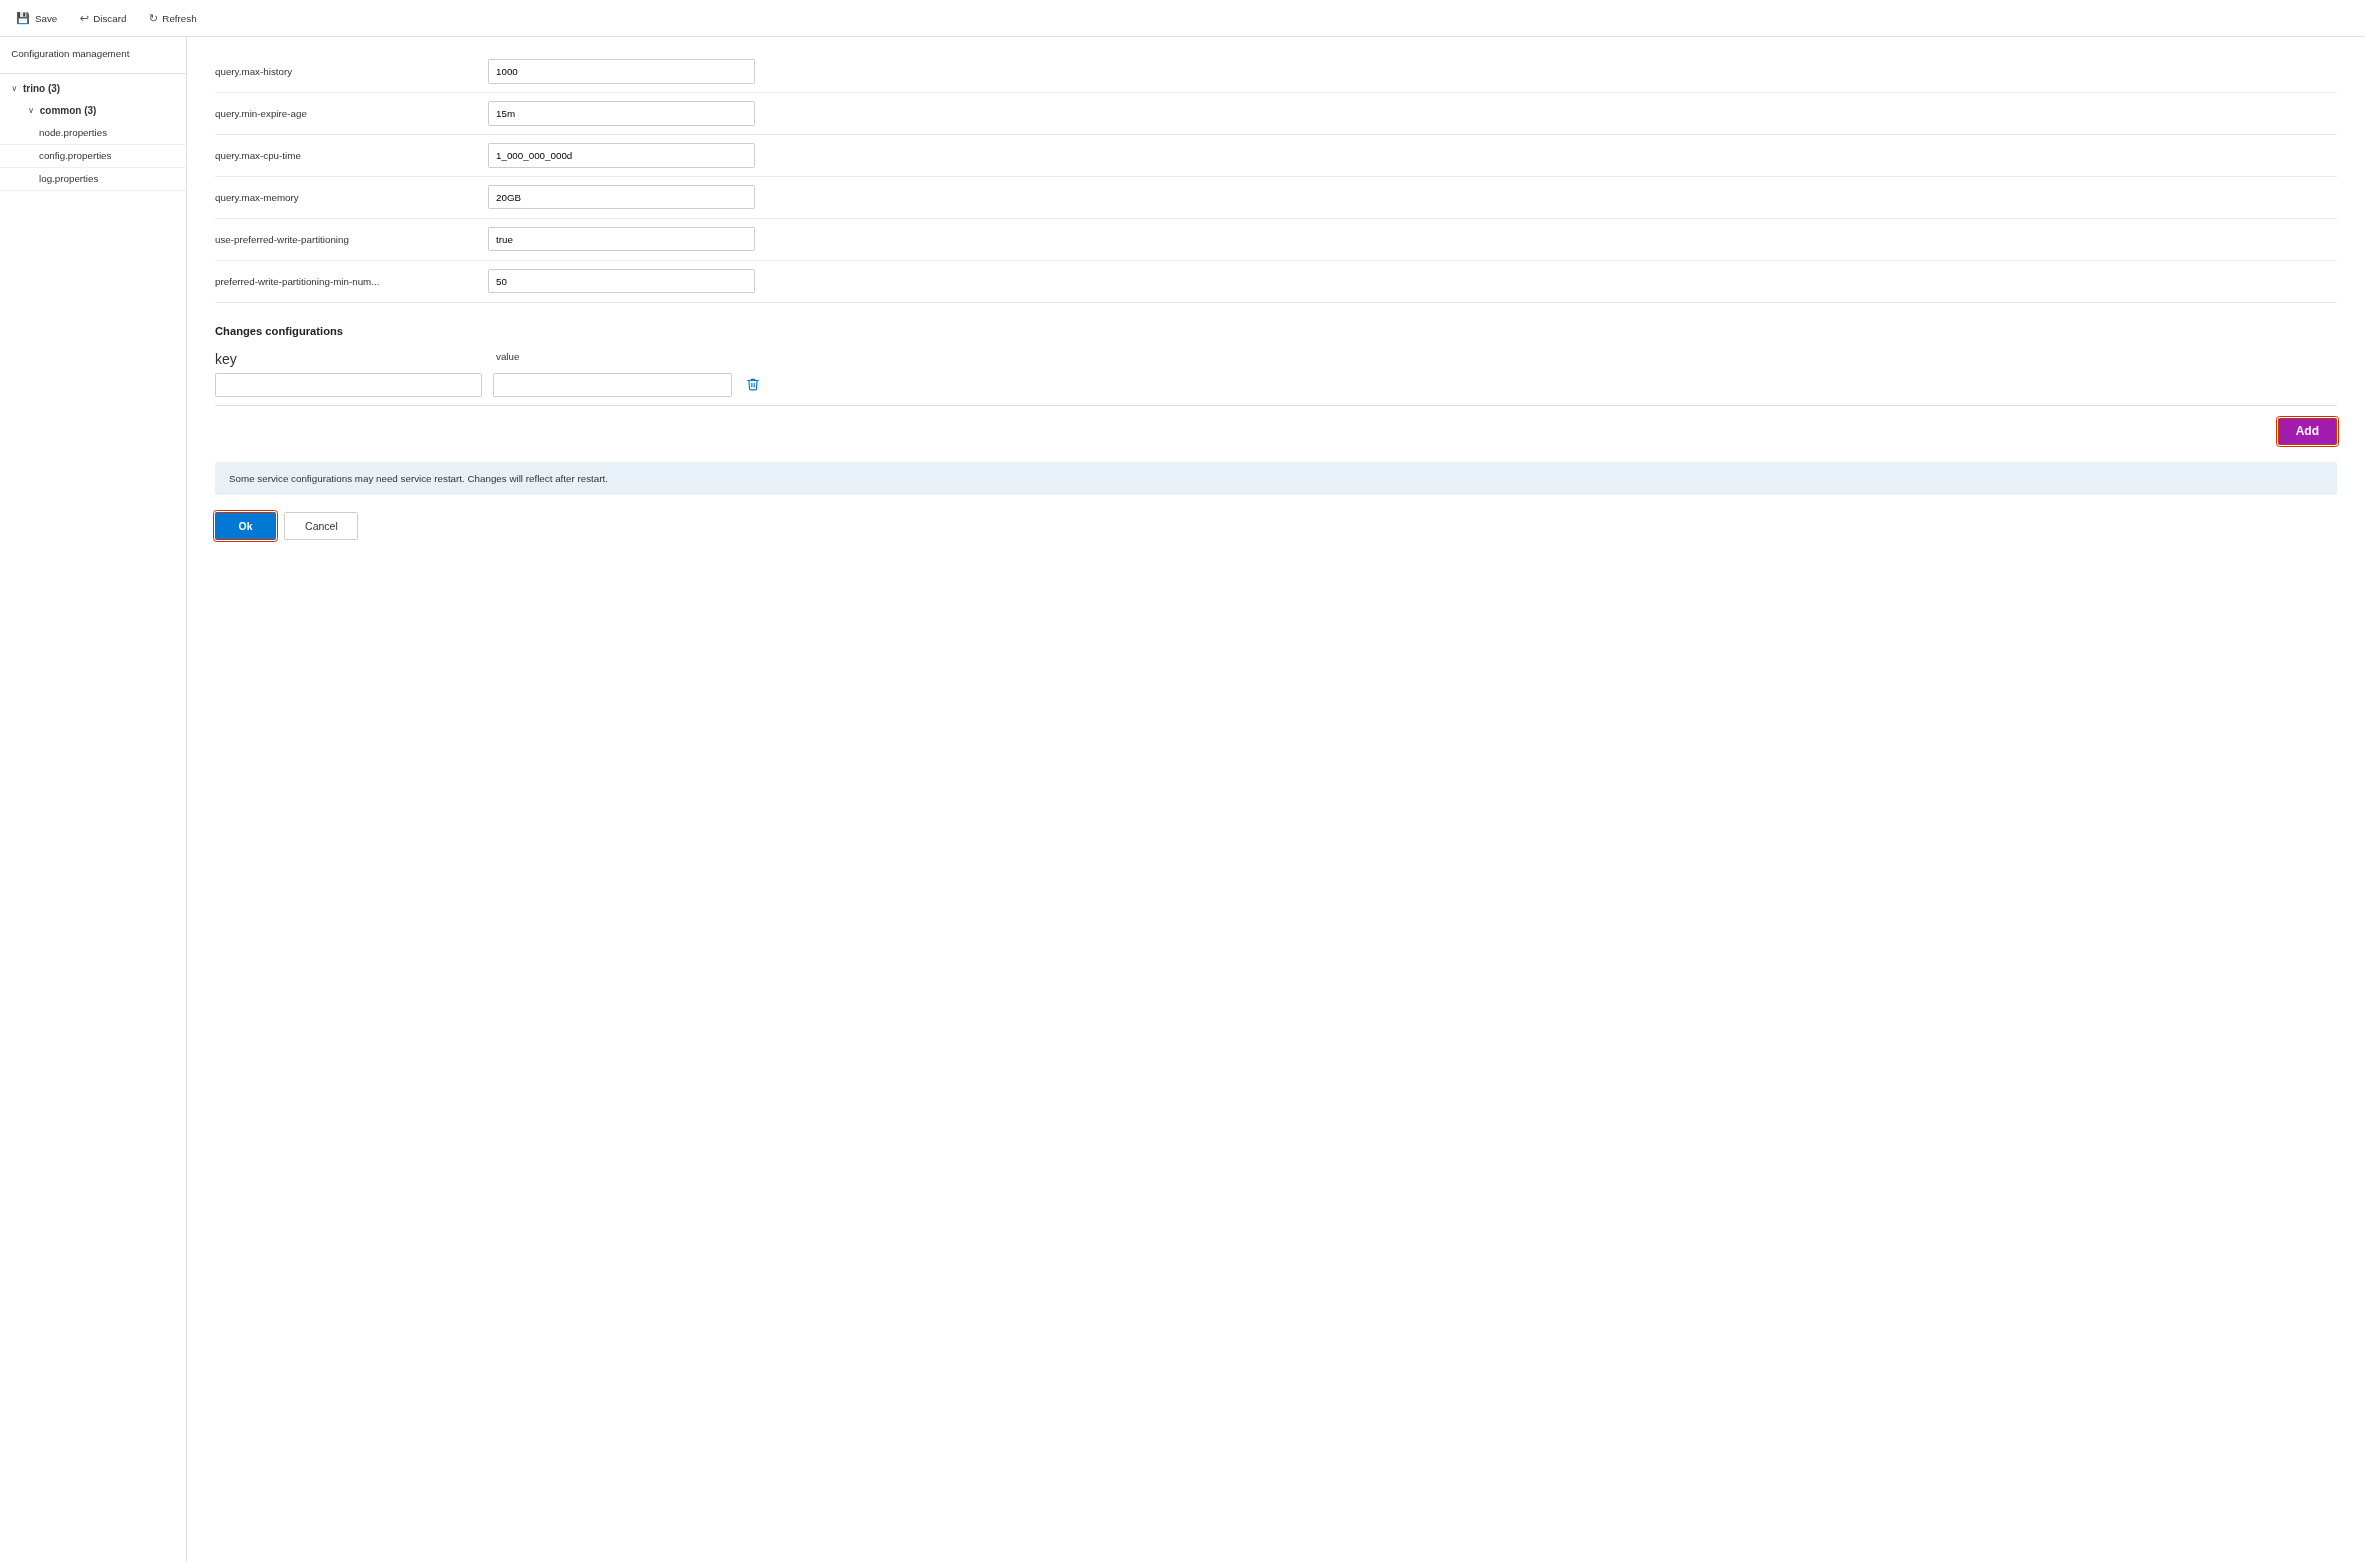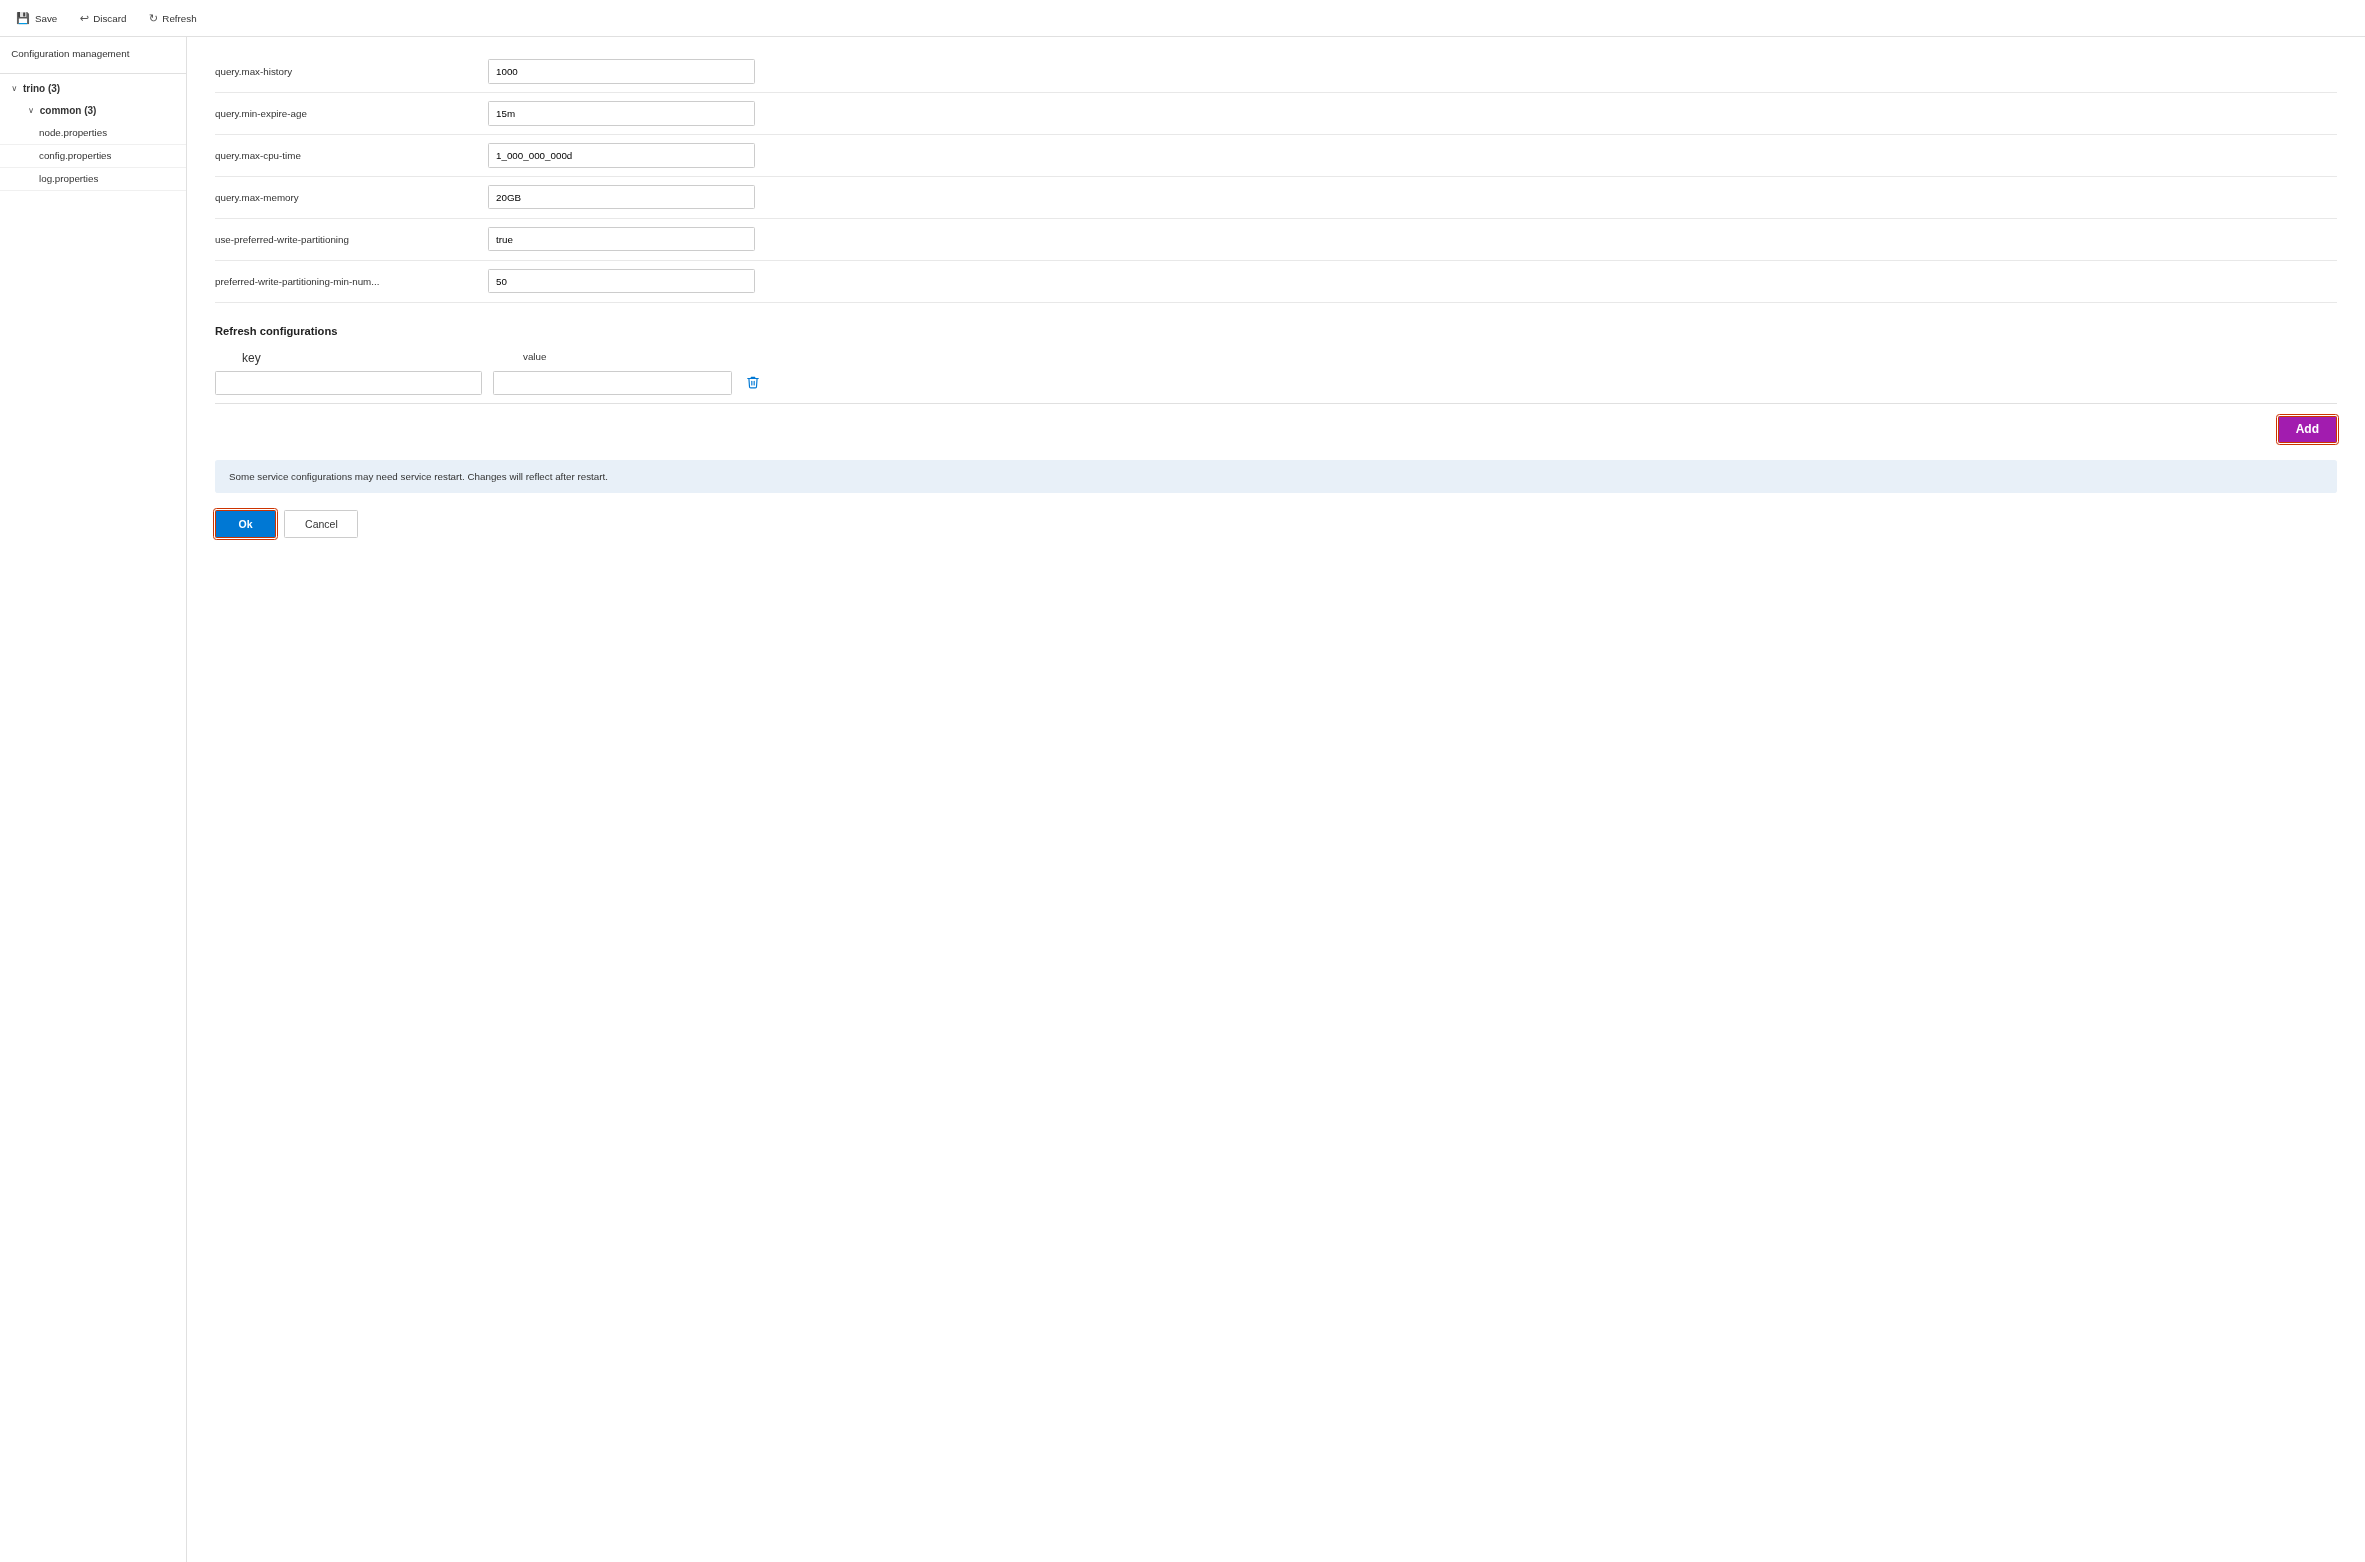--- a/index.html
+++ b/index.html
@@ -116,24 +116,23 @@
       margin-bottom: 14px;
       color: #222;
     }
     .custom-config-headers {
       display: flex;
       gap: 14px;
       margin-bottom: 5.6px;
     }
     .custom-header-key {
       width: 267px;
-      font-size: 12px;
+      font-size: 14px;
       color: #333;
       font-weight: 400;
-      margin-left: 27px;
     }
     .custom-header-value {
       width: 239px;
       font-size: 9.8px;
       color: #333;
       font-weight: 400;
     }
     .custom-config-row {
       display: flex;
       align-items: center;
@@ -290,21 +289,21 @@
         <span class="config-key">use-preferred-write-partitioning</span>
         <input class="config-value-input" value="true" style="">
       </div>
       <div class="config-row">
         <span class="config-key">preferred-write-partitioning-min-num...</span>
         <input class="config-value-input" value="50" style="">
       </div>
     </div>
 
     <div class="custom-config-section">
-      <div class="custom-config-title">Refresh configurations</div>
+      <div class="custom-config-title">Changes configurations</div>
 
       <div class="custom-config-headers">
         <div class="custom-header-key">key</div>
         <div class="custom-header-value">value</div>
       </div>
 
       <div class="custom-config-row">
         <input class="custom-key-input" value="" style="">
         <input class="custom-value-input" value="" style="">
         <button class="delete-btn" title="Delete">

